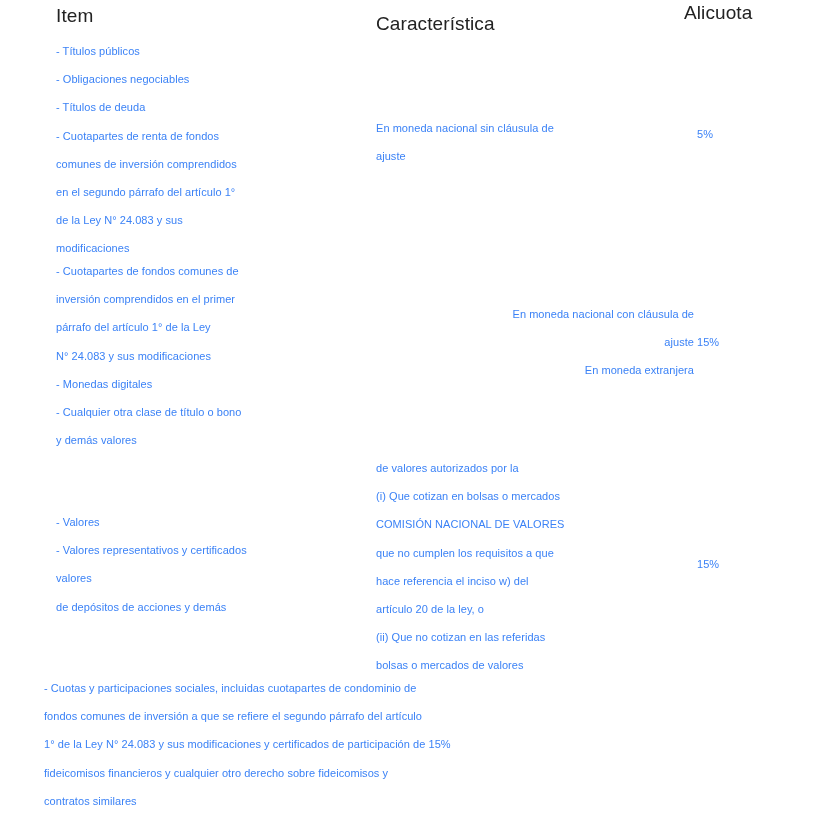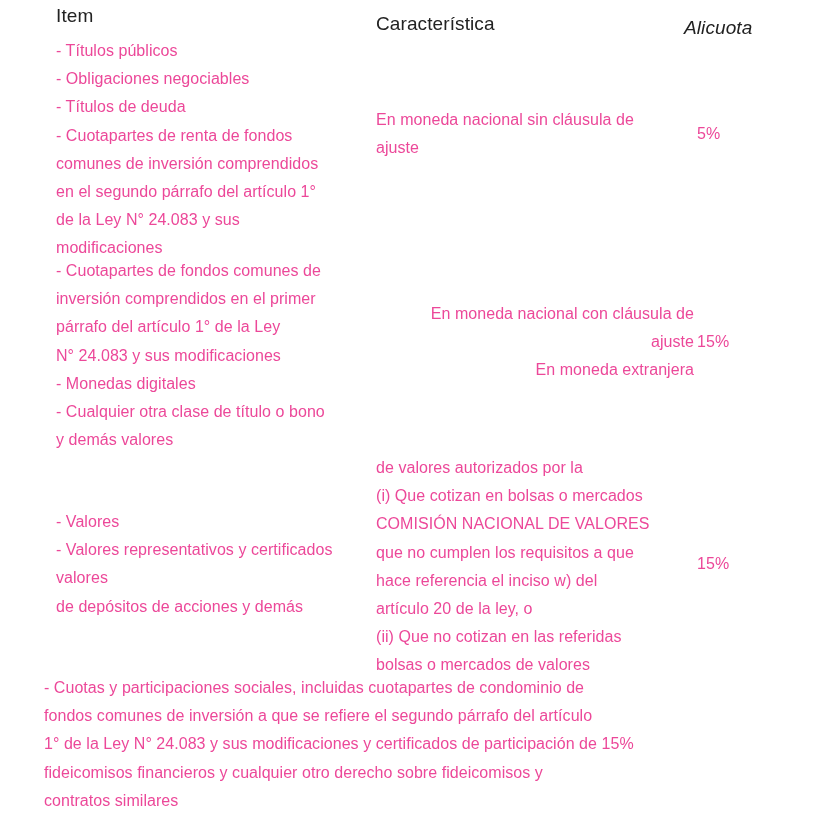--- a/index.html
+++ b/index.html
@@ -27,42 +27,42 @@
   .hdr {
     position: absolute;
     font-size: 19px;
     font-weight: 400;
     color: #222;
     letter-spacing: 0.1px;
     white-space: nowrap;
   }
   .hdr-item { left: 56px;  top: 5px; }
   .hdr-char { left: 376px; top: 5px; margin-top: 8px; }
-  .hdr-rate { left: 684px; top: 17px; font-style: italic; }
+  .hdr-rate { left: 684px; top: 2px; }
 
   
   .cell {
     position: absolute;
-    font-size: 16px;
+    font-size: 11px;
     font-weight: 500;
     line-height: 28.2px;
-    color: #ec4899;
+    color: #3b82f6;
     letter-spacing: 0.05px;
   }
 
   
   .col-item { left: 56px; width: 330px; }
   
   .col-char { left: 376px; width: 318px; }
   
   .col-rate { left: 697px; width: 110px; }
 
   
   .r1-item { top: 37px; }
-  .r1-char { top: 106px; }
+  .r1-char { top: 114px; }
   .r1-rate { top: 120px; }
 
   
   .r2-item { top: 257px; }
   .r2-char { top: 300px; text-align: right; }
   .r2-rate { top: 328px; }
 
   
   .r3-item { top: 508px; }
   .r3-char { top: 454px; }

